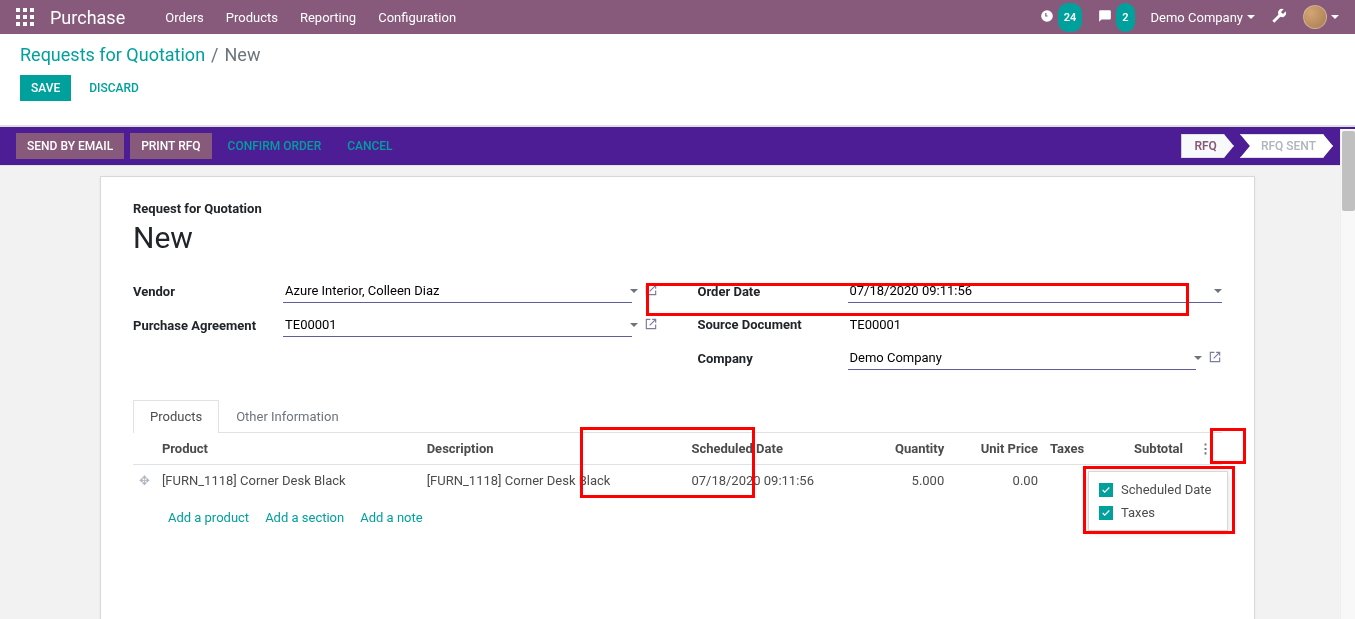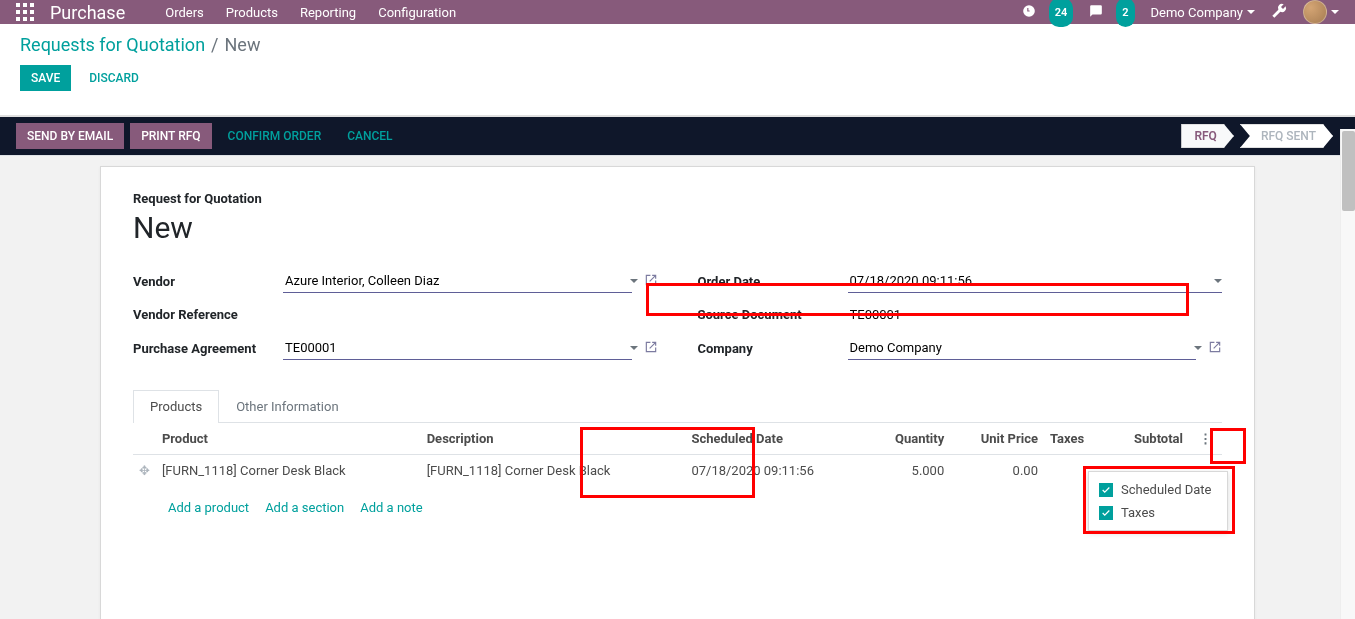--- a/index.html
+++ b/index.html
@@ -1,38 +1,38 @@
 <!DOCTYPE html>
 <html><head>
 <meta charset="utf-8">
 <style>
 * { margin: 0; padding: 0; box-sizing: border-box; font-family: -apple-system, BlinkMacSystemFont, "Segoe UI", Roboto, "Helvetica Neue", Arial, sans-serif; }
 body { background: #f9f9f9; font-size: 13px; color: #4c4c4c; width: 1355px; height: 619px; overflow: hidden; position: relative; }
-.topbar { background: #875a7b; height: 24px; display: flex; align-items: center; padding: 0 16px; color: #fff; }
+.topbar { background: #875a7b; height: 34px; display: flex; align-items: center; padding: 0 16px; color: #fff; }
 .apps-icon { width: 18px; height: 18px; display: grid; grid-template-columns: repeat(3, 4px); grid-template-rows: repeat(3, 4px); gap: 3px; margin-right: 16px; cursor: pointer; }
 .apps-icon span { background: #fff; width: 4px; height: 4px; }
 .app-name { font-size: 18px; font-weight: 400; margin-right: 40px; }
 .topnav { display: flex; gap: 22px; }
 .topnav a { color: #fff; text-decoration: none; font-size: 13px; }
 .topbar-right { margin-left: auto; display: flex; align-items: center; gap: 16px; }
 .badge-group { display: flex; align-items: center; gap: 4px; cursor: pointer; }
-.badge-count { background: #00a09d; color: #fff; border-radius: 10px; padding: 8px 6px; font-size: 11px; font-weight: 600; margin-left: 9px; }
+.badge-count { background: #00a09d; color: #fff; border-radius: 10px; padding: 8px 6px; font-size: 11px; font-weight: 600; }
 .company-sel { display: flex; align-items: center; gap: 4px; cursor: pointer; font-size: 13px; }
 .caret-down { border-left: 4px solid transparent; border-right: 4px solid transparent; border-top: 4px solid #fff; display: inline-block; }
 .wrench-icon svg { width: 16px; height: 16px; fill: #fff; }
 .avatar { width: 24px; height: 24px; border-radius: 50%; background: radial-gradient(circle at 30% 30%, #d4a574, #a67c52); border: 1px solid rgba(255,255,255,0.3); }
 .control-panel { background: #fff; padding: 10px 20px 0; border-bottom: 1px solid #e0e0e0; }
 .breadcrumb { font-size: 18px; color: #009688; display: flex; align-items: center; gap: 6px; margin-bottom: 10px; }
 .breadcrumb .sep { color: #6c757d; }
 .breadcrumb .current { color: #6c757d; }
 .cp-buttons { display: flex; gap: 8px; margin-bottom: 24px; }
 .btn { padding: 5px 10px; border: 1px solid transparent; cursor: pointer; font-size: 12px; text-transform: uppercase; font-weight: 500; }
 .btn-primary { background: #00a09d; color: #fff; border-color: #00a09d; }
 .btn-link { background: transparent; color: #00a09d; border: none; }
-.actionbar { background: #0f172a; border-top: 1px solid #e0e0e0; border-bottom: 1px solid #dee2e6; padding: 6px 16px; display: flex; align-items: center; }
+.actionbar { background: #4c1d95; border-top: 1px solid #e0e0e0; border-bottom: 1px solid #dee2e6; padding: 6px 16px; display: flex; align-items: center; }
 .actionbar .btn { margin-right: 6px; }
 .btn-action-primary { background: #875a7b; color: #fff; border-color: #875a7b; }
 .btn-action-link { background: transparent; color: #00a09d; border: none; font-weight: 500; }
 .statusbar { margin-left: auto; display: flex; align-items: center; }
 .status-arrow { padding: 4px 16px 4px 20px; background: #fff; color: #adb5bd; font-size: 12px; font-weight: 500; position: relative; margin-right: 6px; border: 1px solid #e0e0e0; clip-path: polygon(0 0, calc(100% - 10px) 0, 100% 50%, calc(100% - 10px) 100%, 0 100%, 10px 50%); }
 .status-arrow.first { clip-path: polygon(0 0, calc(100% - 10px) 0, 100% 50%, calc(100% - 10px) 100%, 0 100%); padding-left: 12px; }
 .status-arrow.active { color: #875a7b; font-weight: 600; background: #f8f9fa; }
 .sheet-wrapper { background: #f2f2f2; padding: 10px 100px; height: calc(100% - 34px - 75px - 40px); overflow-y: auto; }
 .sheet { background: #fff; border: 1px solid #d8d8d8; padding: 24px 32px; min-height: 500px; box-shadow: 0 1px 3px rgba(0,0,0,0.05); }
 .sheet-title-label { font-size: 13px; font-weight: 700; color: #212529; margin-bottom: 4px; }
@@ -149,26 +149,20 @@
           <div class="form-label">Vendor</div>
           <div class="form-field">
             <input class="input-underline" value="Azure Interior, Colleen Diaz" style="">
             <span class="dropdown-caret" style="right:20px"></span>
             <span class="ext-link"><svg viewBox="0 0 24 24">
                   <path d="M14 3v2h3.6L9 13.6 10.4 15 19 6.4V10h2V3h-7zM5 5h6V3H3v18h18v-8h-2v6H5V5z"></path>
                 </svg></span>
           </div>
         </div>
         <div class="form-row">
-          <div class="form-label">Vendor Reference</div>
-          <div class="form-field">
-            <input class="input-underline" style="border-bottom: none;" value="">
-          </div>
-        </div>
-        <div class="form-row">
           <div class="form-label">Purchase Agreement</div>
           <div class="form-field">
             <input class="input-underline" value="TE00001" style="">
             <span class="dropdown-caret" style="right:20px"></span>
             <span class="ext-link"><svg viewBox="0 0 24 24">
                   <path d="M14 3v2h3.6L9 13.6 10.4 15 19 6.4V10h2V3h-7zM5 5h6V3H3v18h18v-8h-2v6H5V5z"></path>
                 </svg></span>
           </div>
         </div>
       </div>

